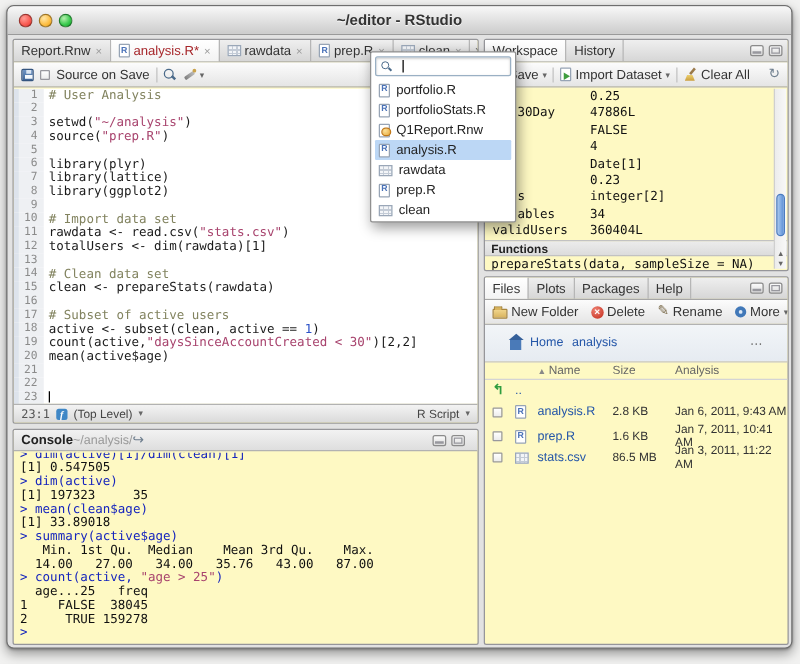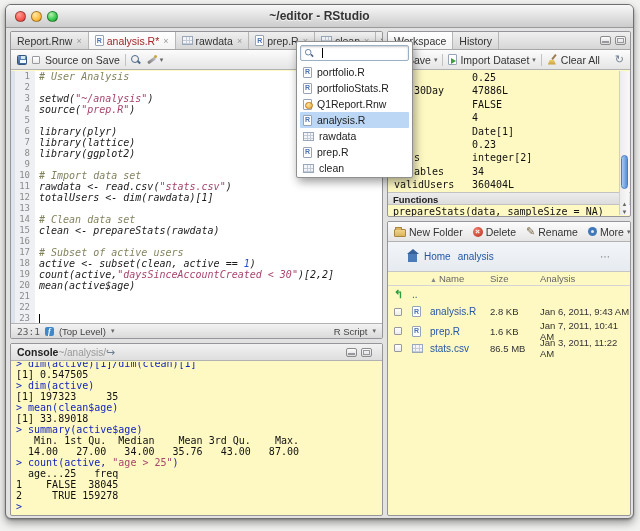--- a/index.html
+++ b/index.html
@@ -80,21 +80,21 @@
   .i-gear::after { content:""; position:absolute; left:3px; top:3px; width:3px; height:3px; border-radius:50%; background:#dce8f5; }
   .i-home { position:relative; width:9px; height:8px; margin-top:2px; background:#4a7ab8; }
   .i-home::before { content:""; position:absolute; left:-1.5px; top:-5px; border-left:6px solid transparent; border-right:6px solid transparent; border-bottom:5px solid #35609a; }
   .i-fn { display:inline-block; width:9px; height:9px; border-radius:2px; background:#3f87c6; color:#fff; font:italic bold 8px/9px "Liberation Serif",serif; text-align:center; }
 
   
   .code { position:absolute; left:0; right:0; top:39px; bottom:15px; background:#fff; overflow:hidden;
     font-family:"DejaVu Sans Mono",monospace; font-size:10px; line-height:11px; }
   .cl { display:flex; height:11px; white-space:pre; }
   .g { width:24px; flex:none; text-align:right; padding-right:5px; color:#8b8b8b; background:#eef0f3; border-left:4px solid #dde3ec; font-size:9px; }
-  .ct { padding-left:4px; color:#1a1a1a;font-style:italic; }
+  .ct { padding-left:4px; color:#1a1a1a; }
   .c-com { color:#82835f; }
   .c-str { color:#a8446e; }
   .c-num { color:#2a50c8; }
   .caret { display:inline-block; width:1px; height:9px; background:#000; vertical-align:-1px; }
 
   .statusbar { position:absolute; left:0; right:0; bottom:0; height:15px; border-top:1px solid #b2b2b2;
     background:linear-gradient(#f3f3f3,#dadada); display:flex; align-items:center; gap:5px; padding:0 6px;
     font-size:9.5px; color:#444; }
   .statusbar .pos { font-family:"DejaVu Sans Mono",monospace; color:#555; }
 
@@ -330,20 +330,37 @@
     <div class="fnbar">Functions</div>
     <div class="fnitem">prepareStats(data, sampleSize = NA)</div>
     <div class="sbar">
       <div class="sthumb"></div>
       <div class="sarrow" style="bottom:8px">▲</div>
       <div class="sarrow" style="bottom:0">▼</div>
     </div>
   </div>
 
   <div class="panel" id="filesp">
+    <div class="tabbar">
+      <span class="tab active">
+          <span>Files</span>
+        </span>
+      <span class="tab">
+          <span>Plots</span>
+        </span>
+      <span class="tab">
+          <span>Packages</span>
+        </span>
+      <span class="tab">
+          <span>Help</span>
+        </span>
+      <span class="spacer"></span>
+      <span class="wb min"></span>
+      <span class="wb max"></span>
+    </div>
     <div class="toolbar">
       <span class="tbtn">
           <span class="i-folder"></span>
           <span>New Folder</span>
         </span>
       <span class="sep"></span>
       <span class="tbtn">
           <span class="i-del">×</span>
           <span>Delete</span>
         </span>

